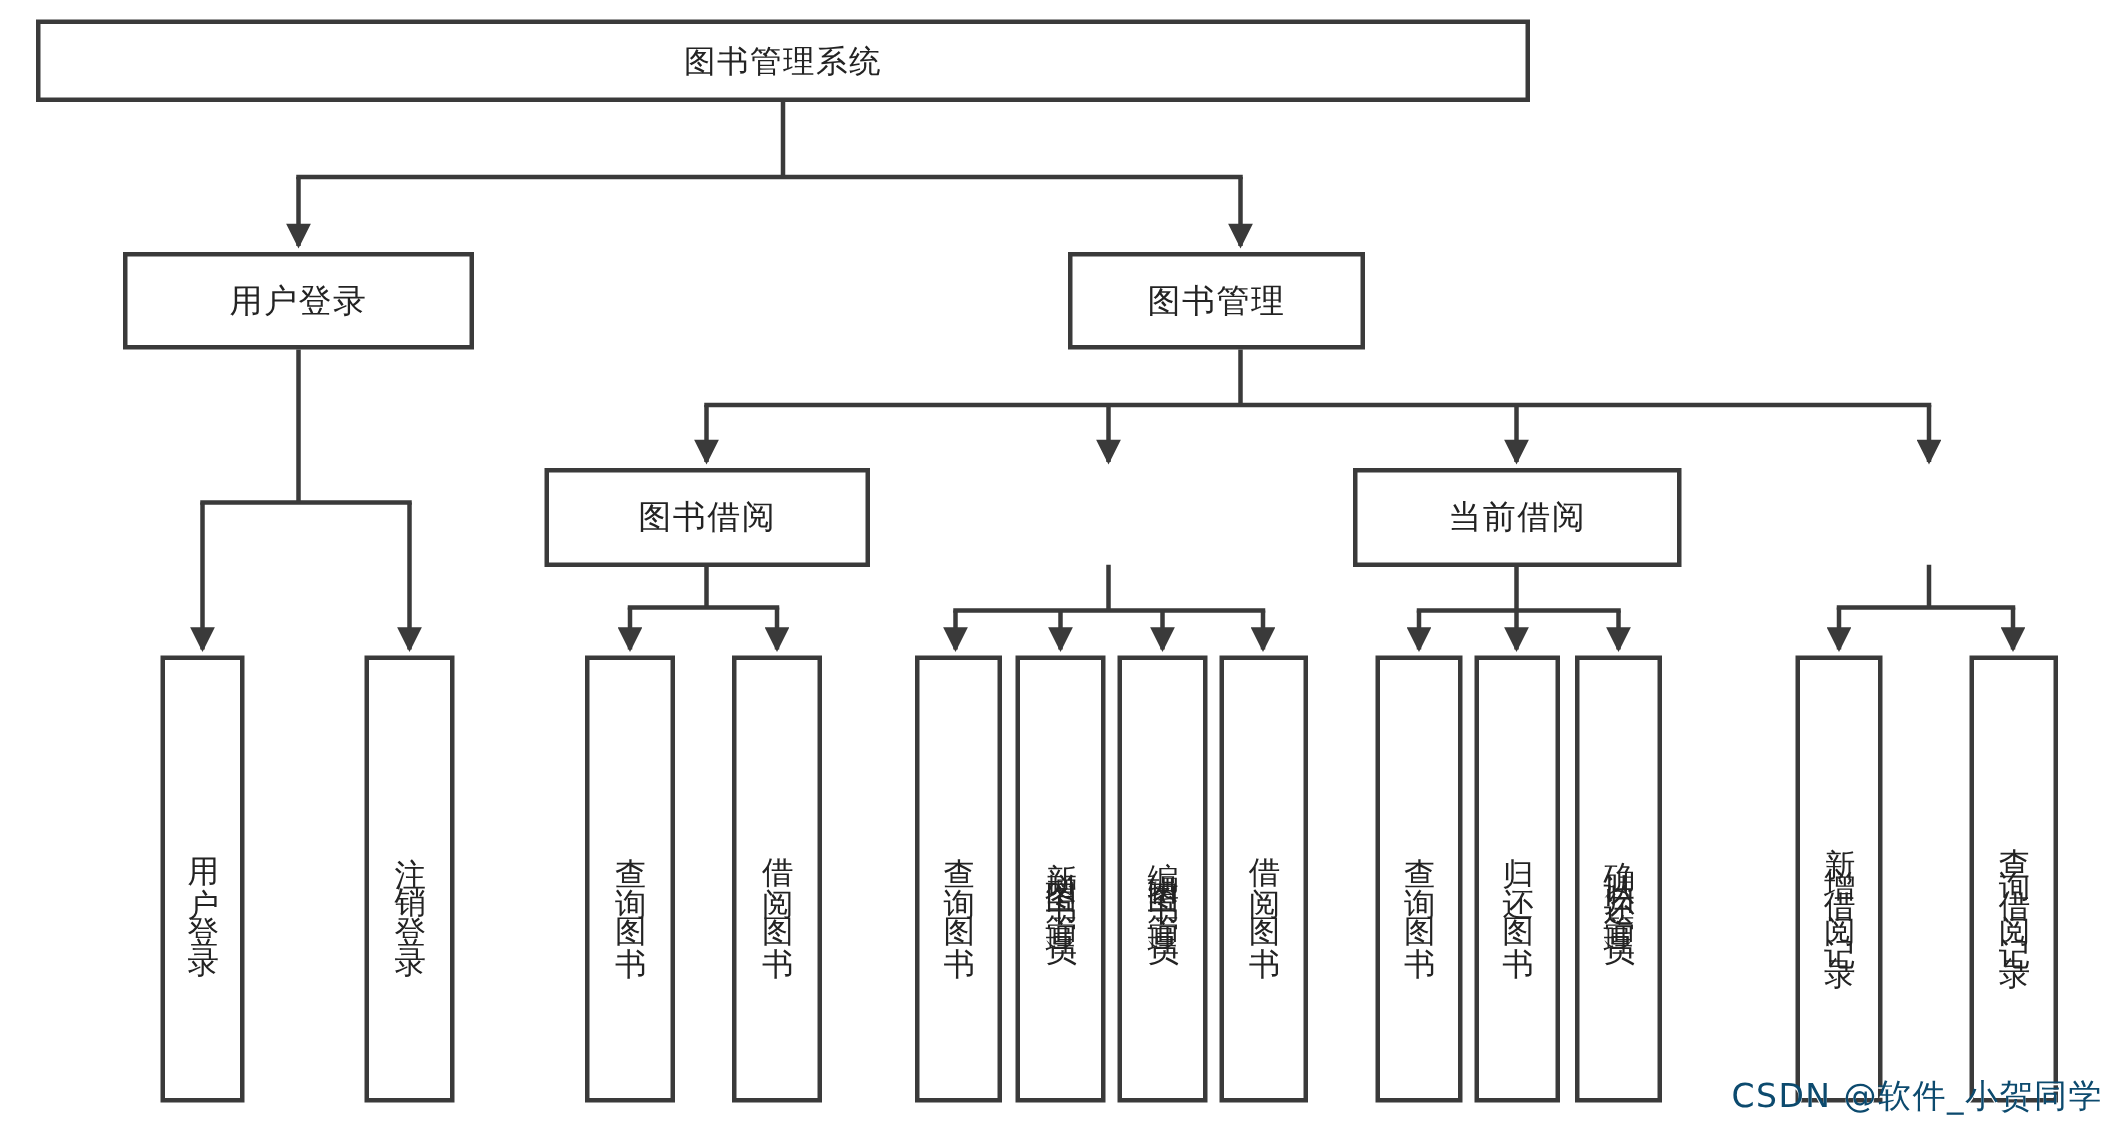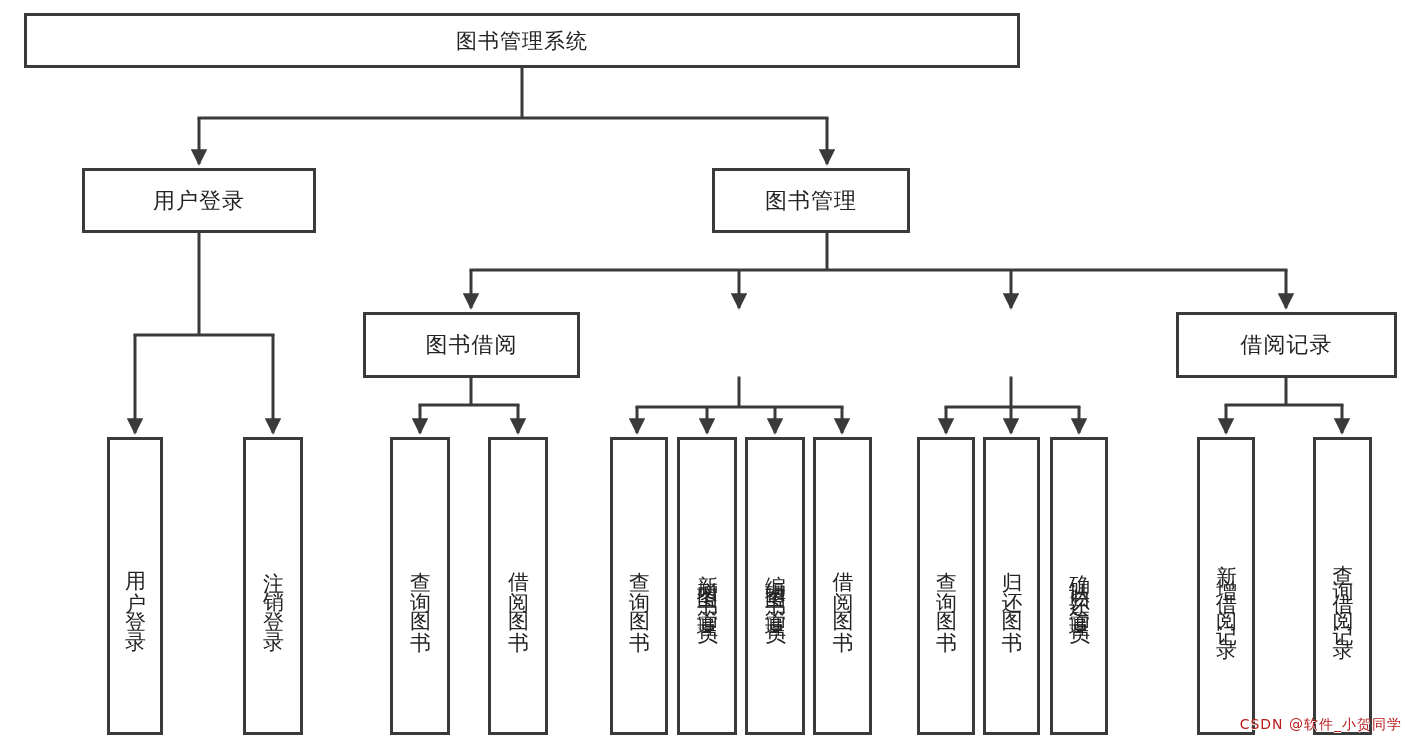--- a/index.html
+++ b/index.html
@@ -28,22 +28,22 @@
     text-orientation:mixed;
     font-size:21px;
     line-height:1;
   }
   .v4{letter-spacing:20px;padding-top:18px;}
   .v6{letter-spacing:15px;padding-top:13px;}
   .v9{letter-spacing:7px;padding-top:6px;}
   .watermark{
     position:absolute;
     top:716px;right:3px;
-    font-size:14px;
-    color:#b91c1c;
+    font-size:22px;
+    color:#0c4a6e;
     letter-spacing:1px;
     text-shadow:0 1px 0 #ffffff;
     white-space:nowrap;
     z-index:5;
   }
 </style>
 </head>
 <body>
 
 <div class="stage">
@@ -92,21 +92,21 @@
       <path d="M1342 405 V433" marker-end="url(#arw)"></path>
     </g>
   </svg>
 
   <div class="node h root" style="left:24px;top:13px;width:996px;height:55px">图书管理系统</div>
 
   <div class="node h" style="left:82px;top:168px;width:234px;height:65px">用户登录</div>
   <div class="node h" style="left:712px;top:168px;width:198px;height:65px">图书管理</div>
 
   <div class="node h" style="left:363px;top:312px;width:217px;height:66px">图书借阅</div>
-  <div class="node h" style="left:1176px;top:312px;width:221px;height:66px">借阅记录</div>
+  <div class="node h" style="left:902px;top:312px;width:219px;height:66px">当前借阅</div>
 
   <div class="node v v4" style="left:107px;top:437px;width:56px;height:298px">用户登录</div>
   <div class="node v v4" style="left:243px;top:437px;width:60px;height:298px">注销登录</div>
 
   <div class="node v v4" style="left:390px;top:437px;width:60px;height:298px">查询图书</div>
   <div class="node v v4" style="left:488px;top:437px;width:60px;height:298px">借阅图书</div>
 
   <div class="node v v4" style="left:610px;top:437px;width:58px;height:298px">查询图书</div>
   <div class="node v v9" style="left:677px;top:437px;width:60px;height:298px">新增图书（管理员）</div>
   <div class="node v v9" style="left:745px;top:437px;width:60px;height:298px">编辑图书（管理员）</div>

